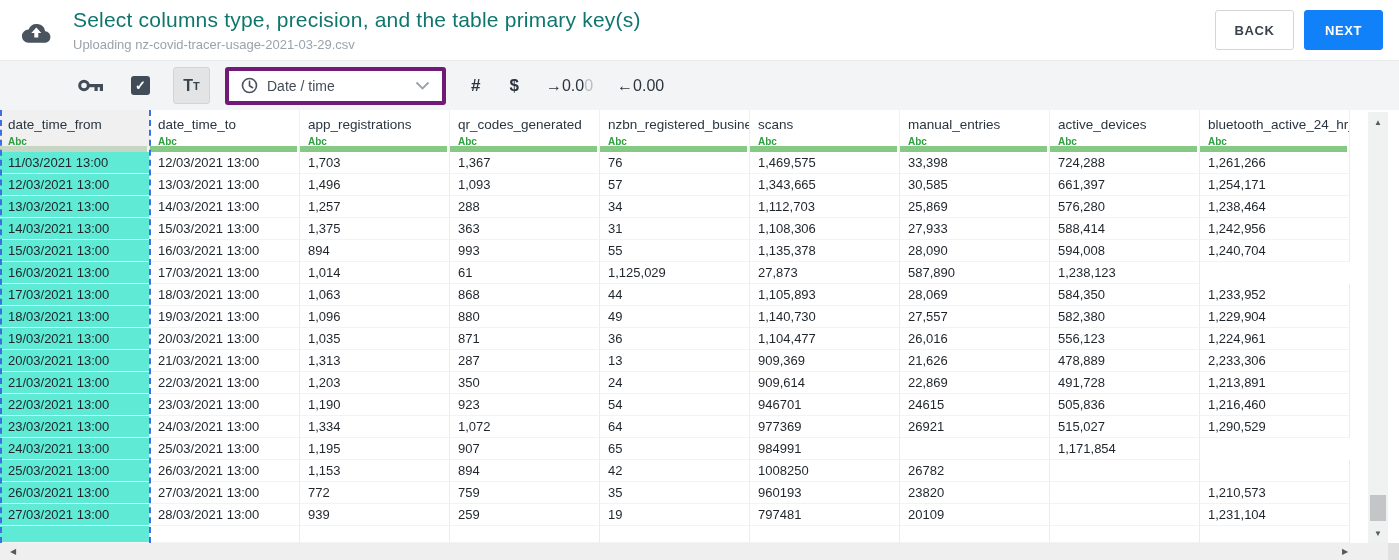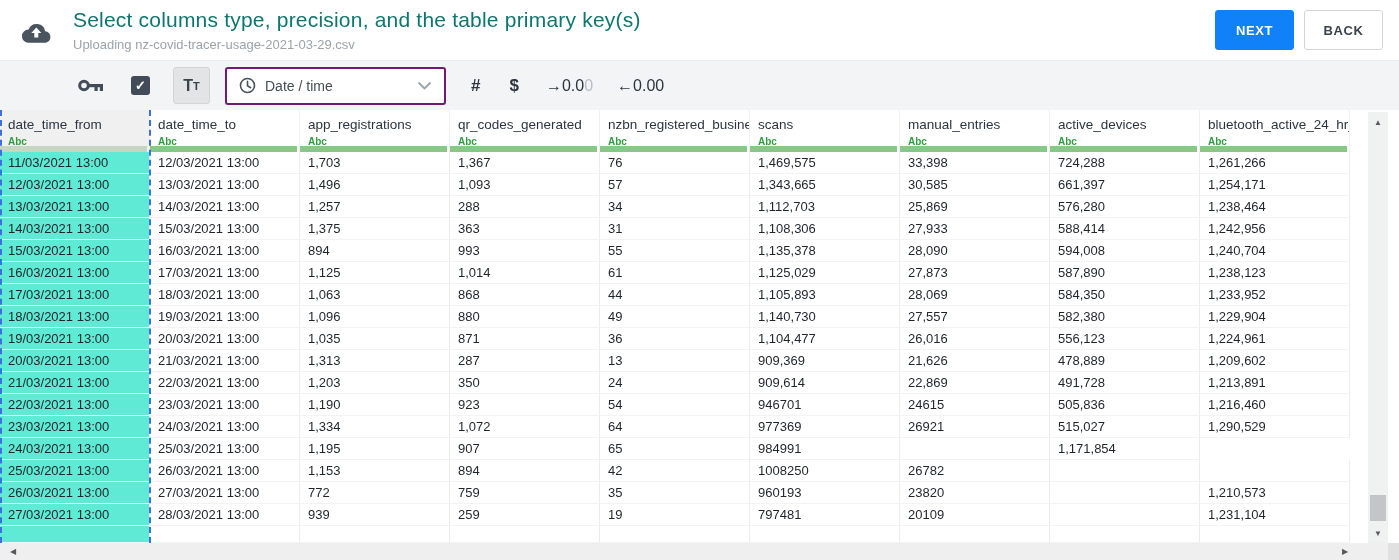--- a/index.html
+++ b/index.html
@@ -82,21 +82,21 @@
     font-weight: bold;
     color: #39434d;
     margin-right: 15px;
     cursor: pointer;
   }
   .tb-tt .tt-main { font-size: 16px; }
   .tb-tt .tt-small { font-size: 11px; }
   .tb-dropdown {
     width: 221px; height: 38px;
     background: #fff;
-    border: 2px solid #701a75;
+    border: 4px solid #701a75;
     border-radius: 3px;
     display: flex; align-items: center;
     padding: 0 12px;
     cursor: pointer;
     margin-right: 25px;
   }
   .tb-dropdown .dd-label {
     font-size: 14px;
     color: #434d57;
     margin-left: 9px;
@@ -228,22 +228,22 @@
     <svg width="32" height="23" viewBox="0 0 32 23">
       <path d="M25.2 9.3A8.6 8.6 0 0 0 8.6 7.6 6.6 6.6 0 0 0 8.4 20.8h15.8a5.7 5.7 0 0 0 1-11.5z" fill="#4a545f"></path>
       <path d="M16.3 5.6l5 5.4h-3v4.4h-4v-4.4h-3z" fill="#ffffff"></path>
     </svg>
   </div>
   <div class="header-text">
     <div class="page-title">Select columns type, precision, and the table primary key(s)</div>
     <div class="page-subtitle">Uploading nz-covid-tracer-usage-2021-03-29.csv</div>
   </div>
   <div class="header-buttons">
+    <button class="btn btn-back">BACK</button>
     <button class="btn btn-next">NEXT</button>
-    <button class="btn btn-back">BACK</button>
   </div>
 </div>
 
 <div class="toolbar">
   <div class="tb-icon tb-key">
     <svg width="27" height="15" viewBox="0 0 27 15">
       <circle cx="6" cy="7.5" r="4.3" fill="none" stroke="#414c58" stroke-width="3"></circle>
       <rect x="10" y="6" width="15" height="3.2" fill="#414c58"></rect>
       <rect x="16.5" y="8.5" width="3.2" height="4.5" fill="#414c58"></rect>
       <rect x="21.8" y="8.5" width="3.2" height="4.5" fill="#414c58"></rect>
@@ -376,21 +376,20 @@
         <div class="tcell">993</div>
         <div class="tcell">55</div>
         <div class="tcell">1,135,378</div>
         <div class="tcell">28,090</div>
         <div class="tcell">594,008</div>
         <div class="tcell">1,240,704</div>
       </div>
       <div class="trow">
         <div class="tcell sel">16/03/2021 13:00</div>
         <div class="tcell">17/03/2021 13:00</div>
-        <div class="tcell">1,125</div>
         <div class="tcell">1,014</div>
         <div class="tcell">61</div>
         <div class="tcell">1,125,029</div>
         <div class="tcell">27,873</div>
         <div class="tcell">587,890</div>
         <div class="tcell">1,238,123</div>
       </div>
       <div class="trow">
         <div class="tcell sel">17/03/2021 13:00</div>
         <div class="tcell">18/03/2021 13:00</div>
@@ -426,21 +425,21 @@
       </div>
       <div class="trow">
         <div class="tcell sel">20/03/2021 13:00</div>
         <div class="tcell">21/03/2021 13:00</div>
         <div class="tcell">1,313</div>
         <div class="tcell">287</div>
         <div class="tcell">13</div>
         <div class="tcell">909,369</div>
         <div class="tcell">21,626</div>
         <div class="tcell">478,889</div>
-        <div class="tcell">1,209,602</div>
+        <div class="tcell">2,233,306</div>
       </div>
       <div class="trow">
         <div class="tcell sel">21/03/2021 13:00</div>
         <div class="tcell">22/03/2021 13:00</div>
         <div class="tcell">1,203</div>
         <div class="tcell">350</div>
         <div class="tcell">24</div>
         <div class="tcell">909,614</div>
         <div class="tcell">22,869</div>
         <div class="tcell">491,728</div>

